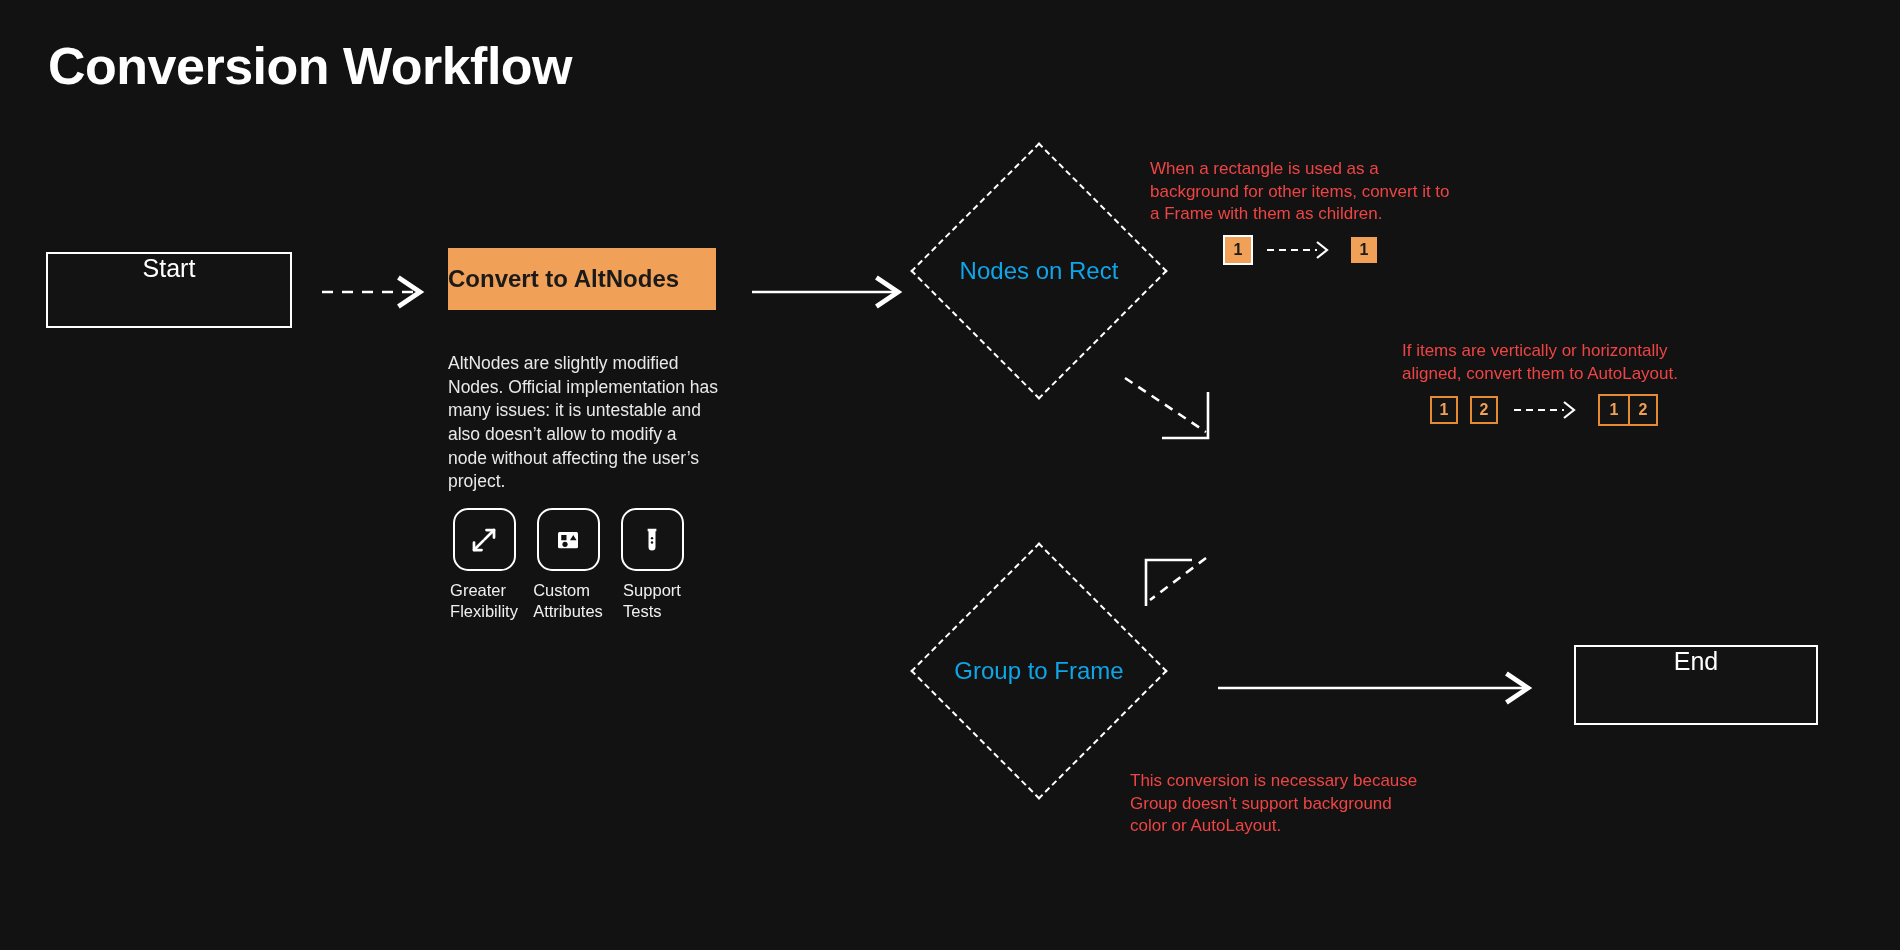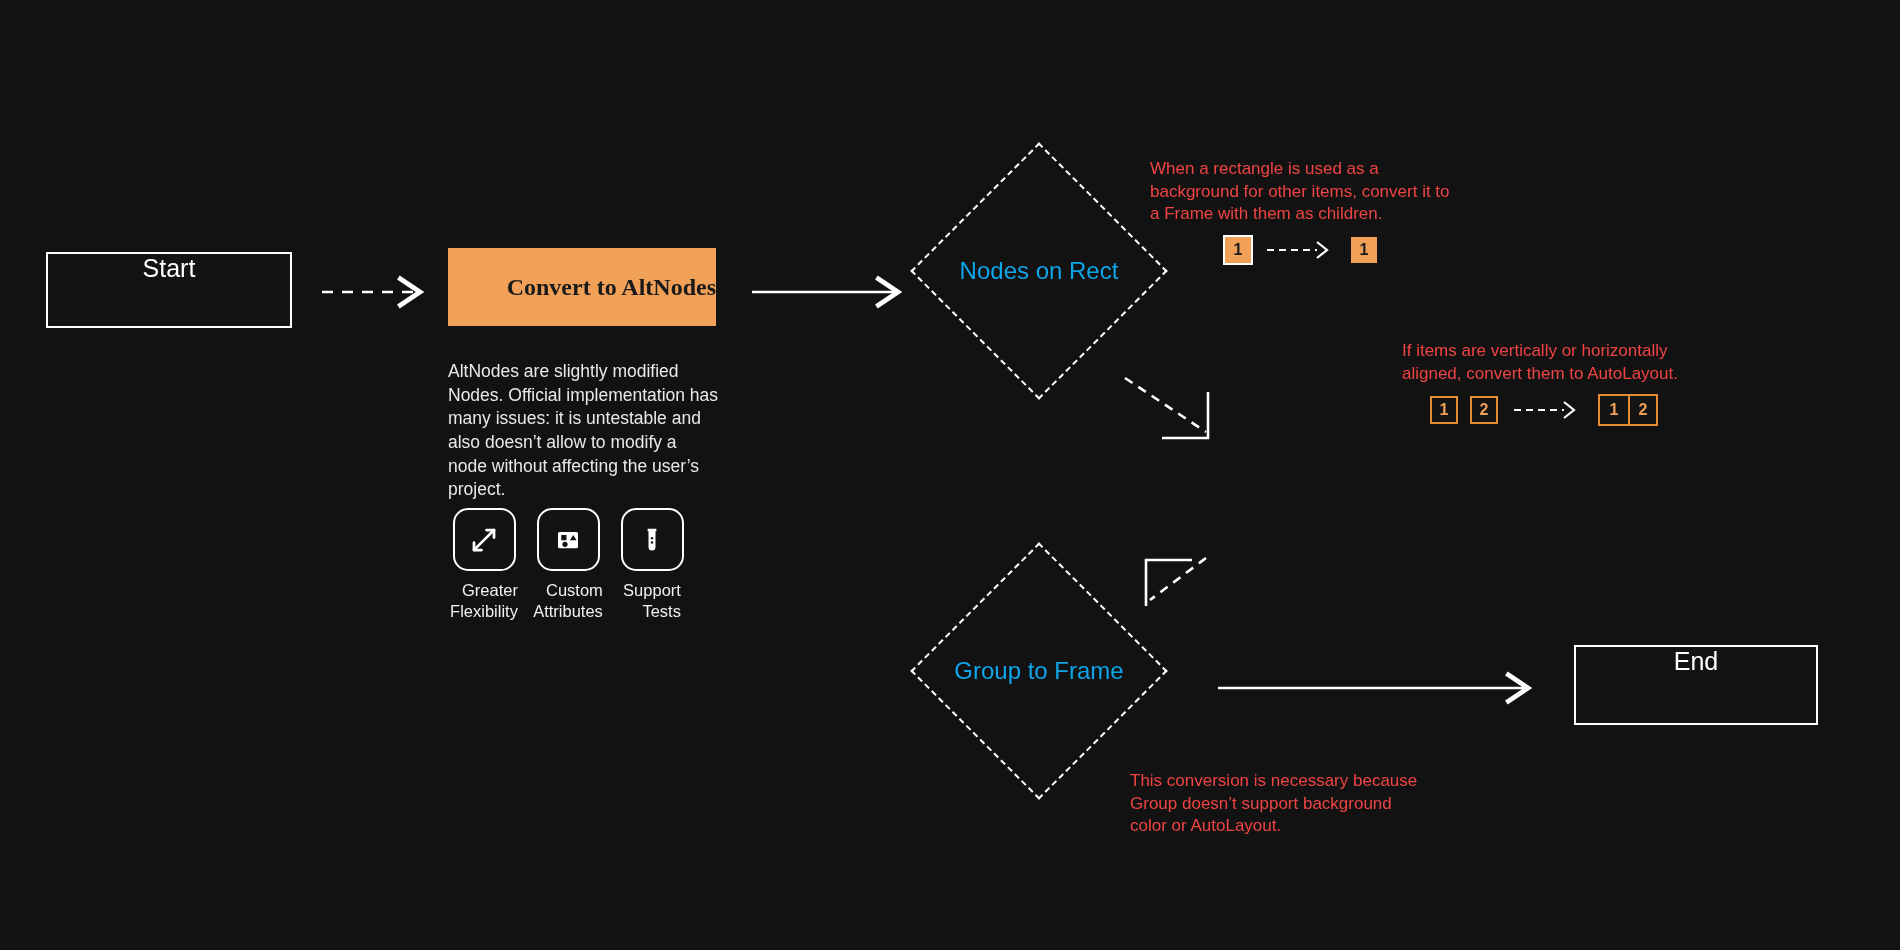--- a/index.html
+++ b/index.html
@@ -24,45 +24,45 @@
     background: #131313;
     display: flex; align-items: flex-start; justify-content: center;
     color: #ffffff; font-size: 25px;
   }
   #start-box { left: 46px; top: 252px; width: 246px; height: 76px; }
   #end-box   { left: 1574px; top: 645px; width: 244px; height: 80px; }
 
   
   .process-box {
     position: absolute; left: 448px; top: 248px;
-    width: 268px; height: 78px;
+    width: 268px; height: 62px;
     background: #f0a057;
-    display: flex; align-items: center; justify-content: flex-end;
-    color: #1a1a1a; font-size: 24px; font-weight: 600; font-family: Liberation Serif, serif;
+    display: flex; align-items: center; justify-content: flex-start;
+    color: #1a1a1a; font-size: 24px; font-weight: 600;
   }
 
   
   .alt-desc {
     position: absolute; left: 448px; top: 352px; width: 272px;
-    color: #e9e9e9; font-size: 17.5px; line-height: 1.35; margin-top: 8px;
+    color: #e9e9e9; font-size: 17.5px; line-height: 1.35;
   }
 
   
   .features {
     position: absolute; left: 452px; top: 508px;
     display: flex; gap: 20px;
   }
   .feature { width: 64px; display: flex; flex-direction: column; align-items: center; }
   .feature-icon {
     width: 63px; height: 63px; border: 2px solid #ffffff;
     border-radius: 15px; background: #131313;
     display: flex; align-items: center; justify-content: center;
   }
   .feature-label {
-    margin-top: 9px; text-align: right; color: #f0f0f0;
+    margin-top: 9px; text-align: left; color: #f0f0f0;
     font-size: 16.5px; line-height: 1.25; white-space: pre-line;
   }
 
   
   .diamond { position: absolute; }
   .diamond .dshape {
     position: absolute; left: 0; top: 0;
     width: 100%; height: 100%;
     border: 2px dashed #ffffff;
     transform: rotate(45deg);
@@ -109,20 +109,21 @@
 
   .dash-arrow-mini { margin: 0 14px; }
 
   svg.overlay { position: absolute; left: 0; top: 0; width: 1900px; height: 950px; pointer-events: none; }
 </style>
 </head>
 <body>
 
 <div id="stage">
 
+  <div class="page-title">Conversion Workflow</div>
 
   <svg class="overlay">
     <defs>
       <marker id="open-arrow" markerWidth="14" markerHeight="14" refX="11" refY="7" orient="auto">
         <path d="M2,1 L11,7 L2,13" fill="none" stroke="#ffffff" stroke-width="2"></path>
       </marker>
     </defs>
 
     <line x1="322" y1="292" x2="420" y2="292" stroke="#ffffff" stroke-width="2.4" stroke-dasharray="11 9" marker-end="url(#open-arrow)"></line>
 

